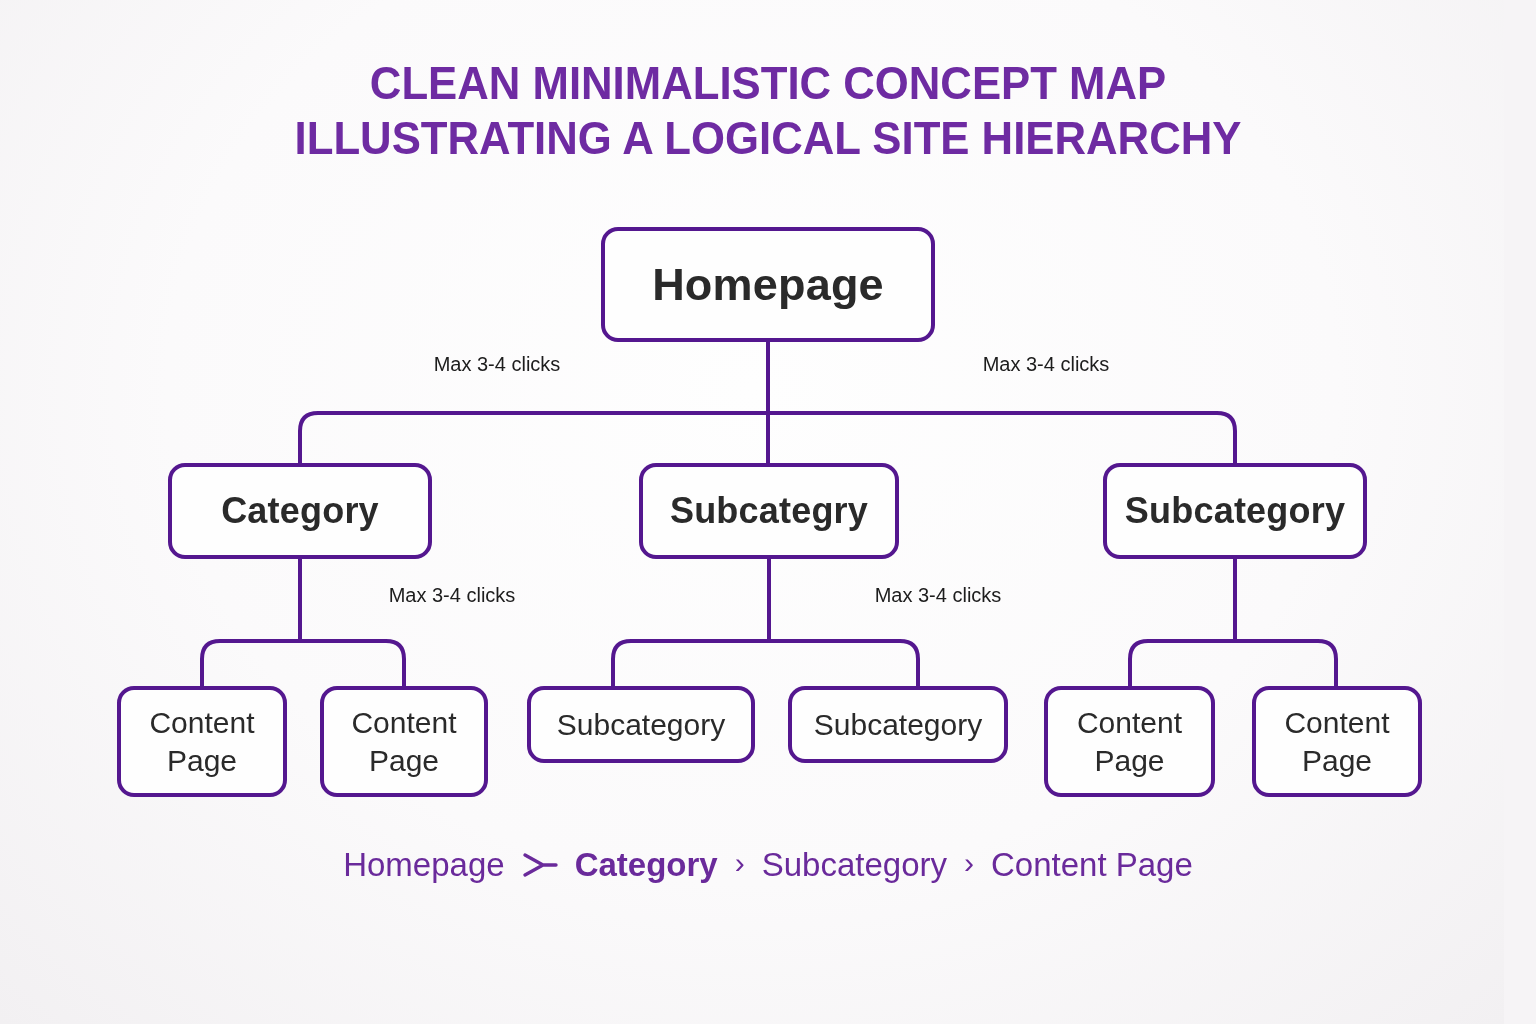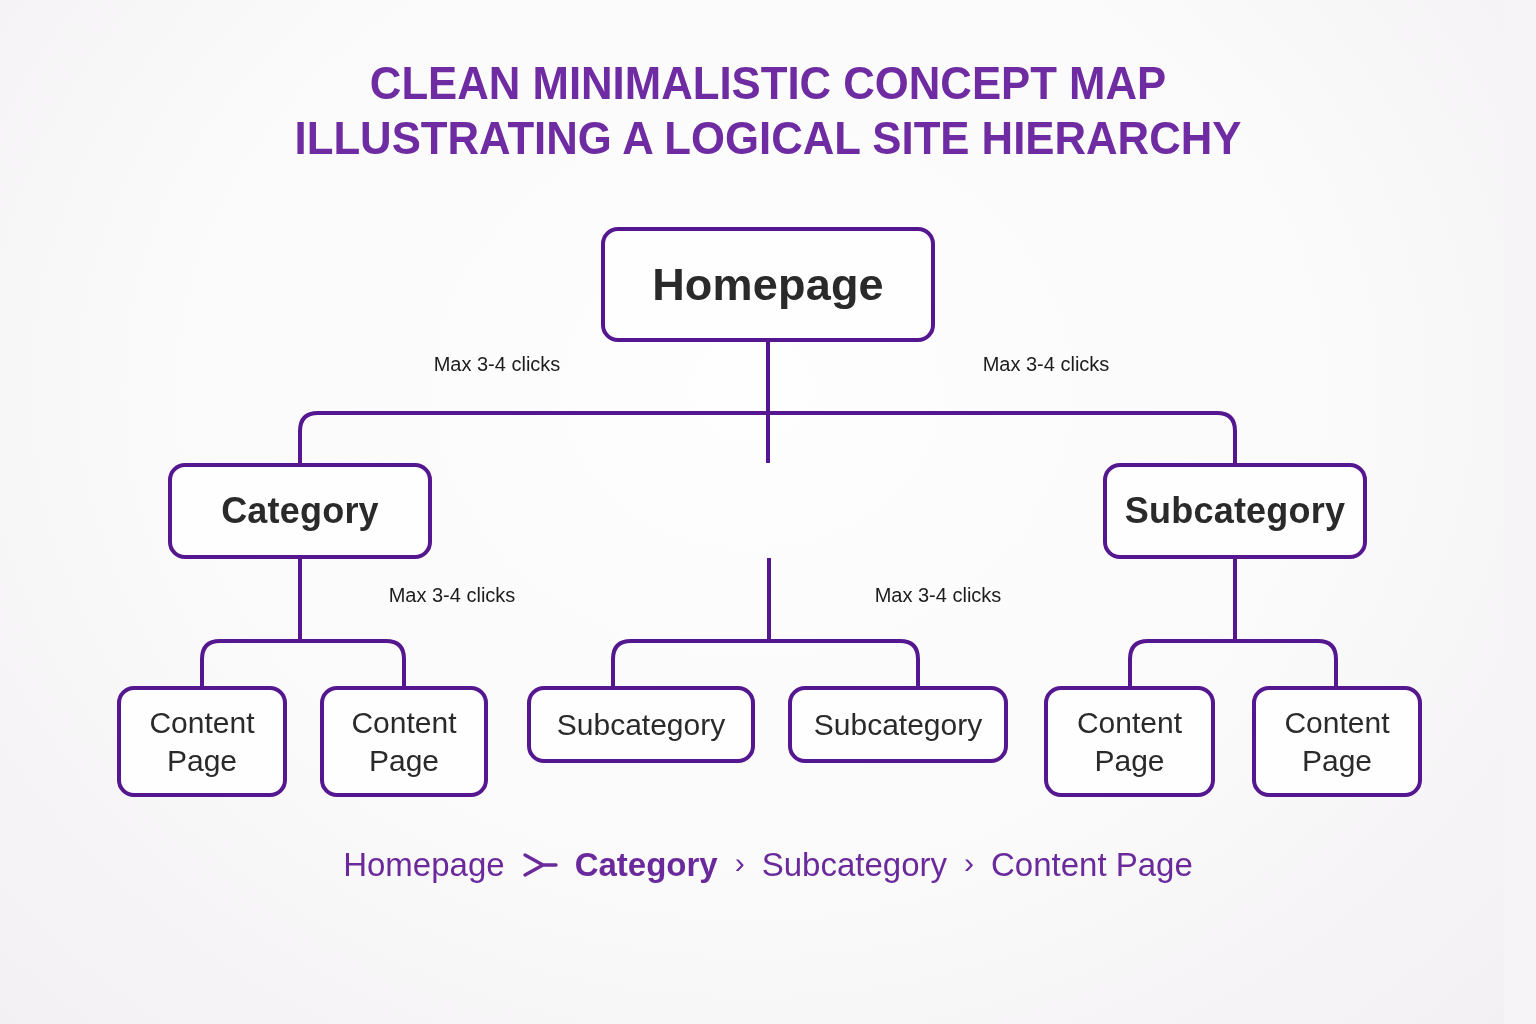--- a/index.html
+++ b/index.html
@@ -77,20 +77,23 @@
   <div class="node" style="left:601px;top:227px;width:334px;height:115px;">
     <span class="nt-xl">Homepage</span>
   </div>
 
   <div class="edge-label" style="left:497px;top:353px;">Max 3-4 clicks</div>
   <div class="edge-label" style="left:1046px;top:353px;">Max 3-4 clicks</div>
 
   <div class="node" style="left:168px;top:463px;width:264px;height:96px;">
     <span class="nt-lg">Category</span>
   </div>
+  <div class="node" style="left:639px;top:463px;width:260px;height:96px;">
+    <span class="nt-lg">Subcategry</span>
+  </div>
   <div class="node" style="left:1103px;top:463px;width:264px;height:96px;">
     <span class="nt-lg">Subcategory</span>
   </div>
 
   <div class="edge-label" style="left:452px;top:584px;">Max 3-4 clicks</div>
   <div class="edge-label" style="left:938px;top:584px;">Max 3-4 clicks</div>
 
   <div class="node" style="left:117px;top:686px;width:170px;height:111px;">
     <span class="nt-md">Content Page</span>
   </div>

